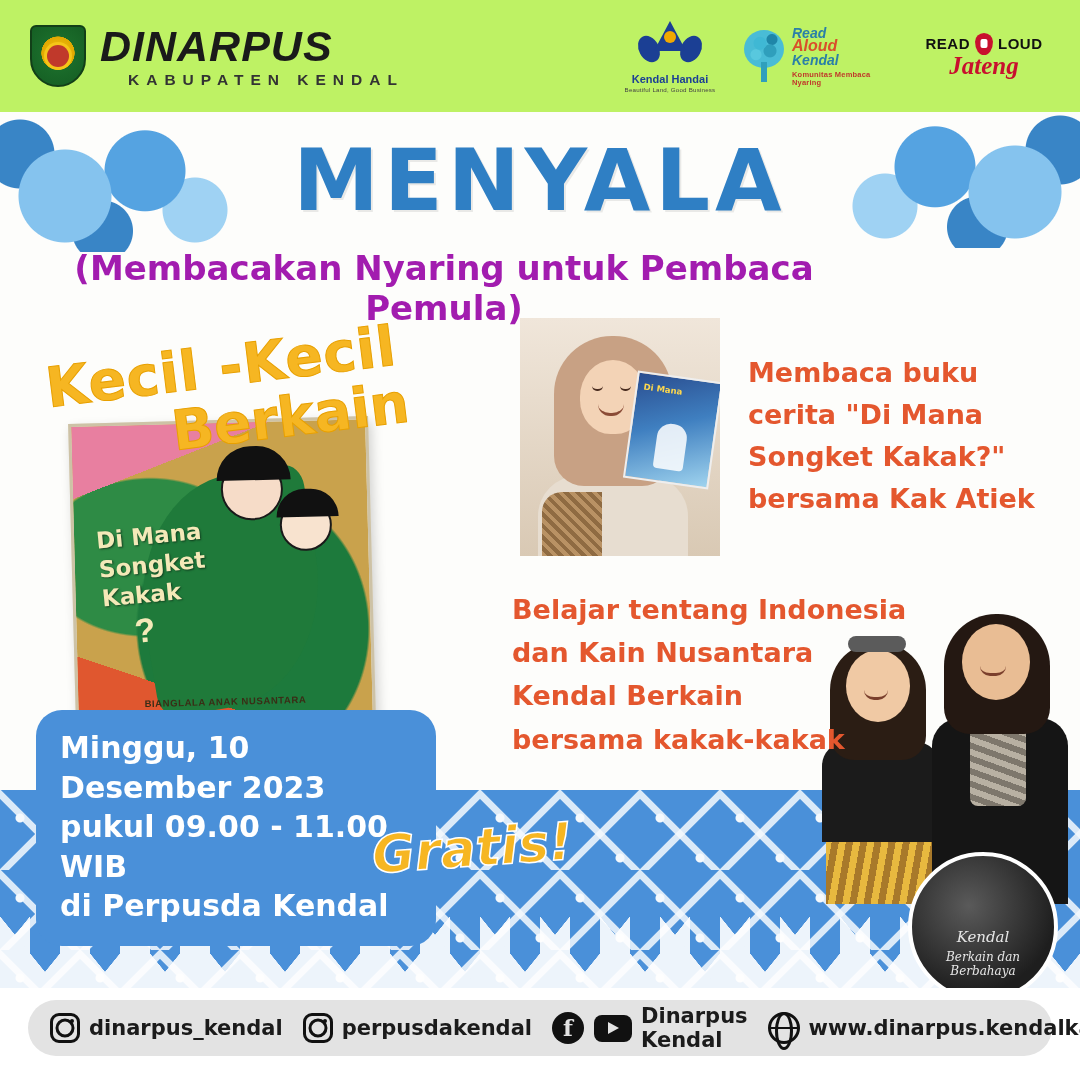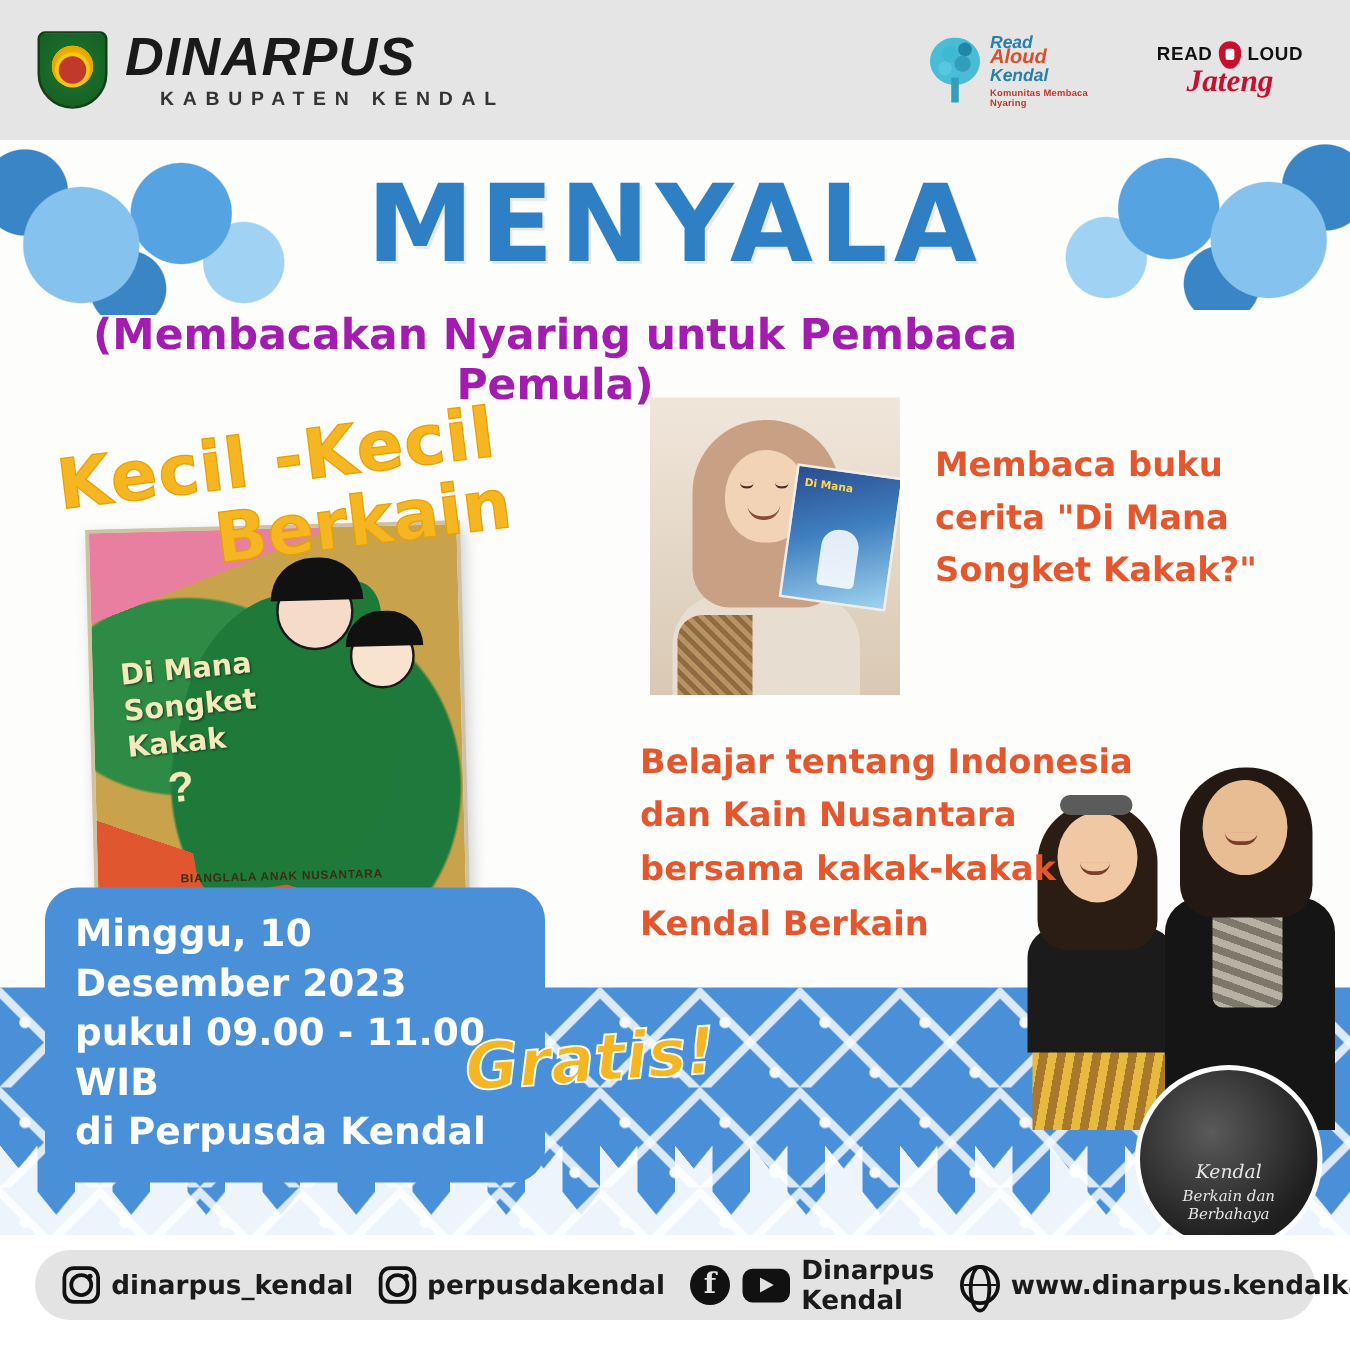--- a/index.html
+++ b/index.html
@@ -14,21 +14,21 @@
     position: relative;
     width: 1080px; height: 1080px;
     background: #ffffff;
     overflow: hidden;
   }
 
   
   .logo-bar {
     position: absolute; top: 0; left: 0;
     width: 1080px; height: 112px;
-    background: #e5e5e5;
+    background: #bef264;
     display: flex; align-items: center;
     z-index: 30;
   }
   .logo-dinarpus {
     display: flex; align-items: center; gap: 14px;
     margin-left: 30px;
   }
   .seal {
     width: 56px; height: 62px;
     background: radial-gradient(circle at 50% 45%, #f5c518 0%, #e0a800 40%, #1a6b2a 41%, #145c22 100%);
@@ -571,20 +571,30 @@
     <div class="logo-dinarpus">
       <div class="seal"></div>
       <div class="dinarpus-text">
         <div class="dinarpus-title">DINARPUS</div>
         <div class="dinarpus-sub">KABUPATEN KENDAL</div>
       </div>
     </div>
 
     <div class="logo-right">
 
+      <div class="mini-logo kh-badge">
+        <div class="kh-mark">
+          <div class="kh-petal-l"></div>
+          <div class="kh-petal-r"></div>
+          <div class="kh-lotus"></div>
+          <div class="kh-dot"></div>
+        </div>
+        <div class="kh-name">Kendal Handai</div>
+        <div class="kh-tag">Beautiful Land, Good Business</div>
+      </div>
 
       <div class="mini-logo rak">
         <div class="rak-tree"></div>
         <div class="rak-text">
           <div class="rak-l1">Read</div>
           <div class="rak-l2">Aloud</div>
           <div class="rak-l3">Kendal</div>
           <div class="rak-l4">Komunitas Membaca Nyaring</div>
         </div>
       </div>
@@ -639,27 +649,28 @@
     <div class="atiek-book">
       <div class="atiek-book-fig"></div>
       <div class="atiek-book-txt">Di Mana</div>
     </div>
   </div>
 
   <div class="txt-block-1">
     <div>Membaca buku</div>
     <div>cerita "Di Mana</div>
     <div>Songket Kakak?"</div>
+    <div>bersama Kak Atiek</div>
   </div>
 
   <div class="txt-block-2">
     <div>Belajar tentang Indonesia</div>
     <div>dan Kain Nusantara</div>
+    <div>Kendal Berkain</div>
     <div>bersama kakak-kakak</div>
-    <div>Kendal Berkain</div>
   </div>
 
   <div class="batik">
     <div class="batik-pattern"></div>
     <div class="batik-tri"></div>
   </div>
 
   <div class="photo-two">
     <div class="w-a-skirt"></div>
     <div class="w-a-body"></div>

